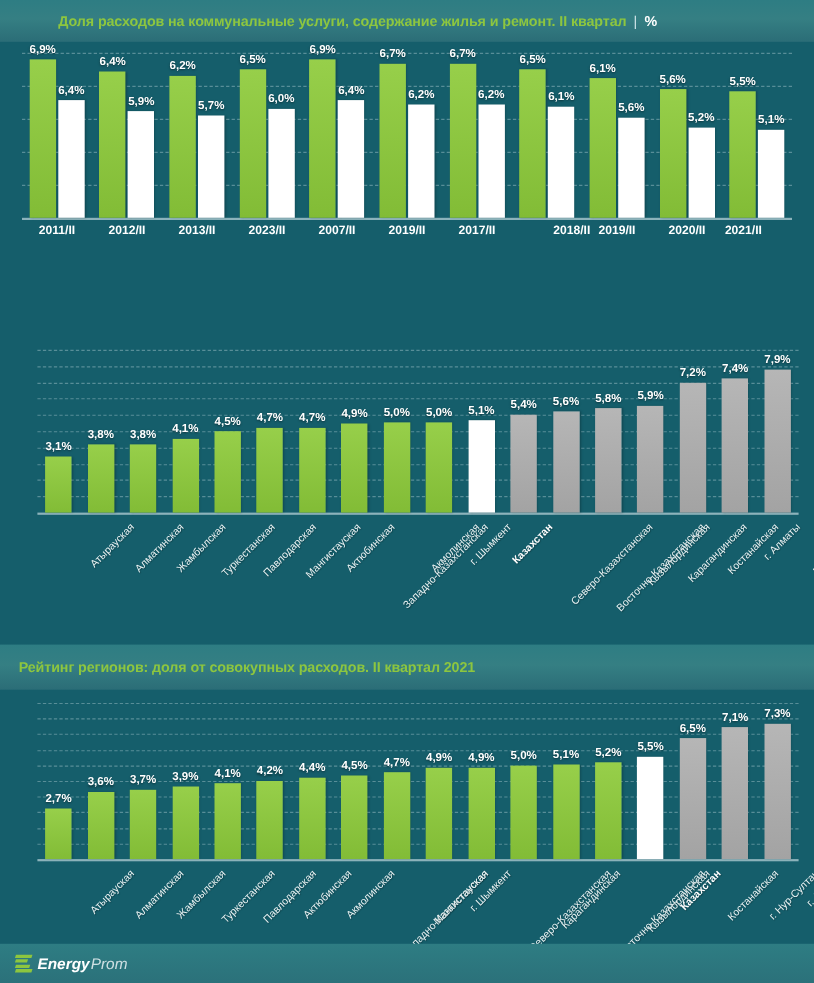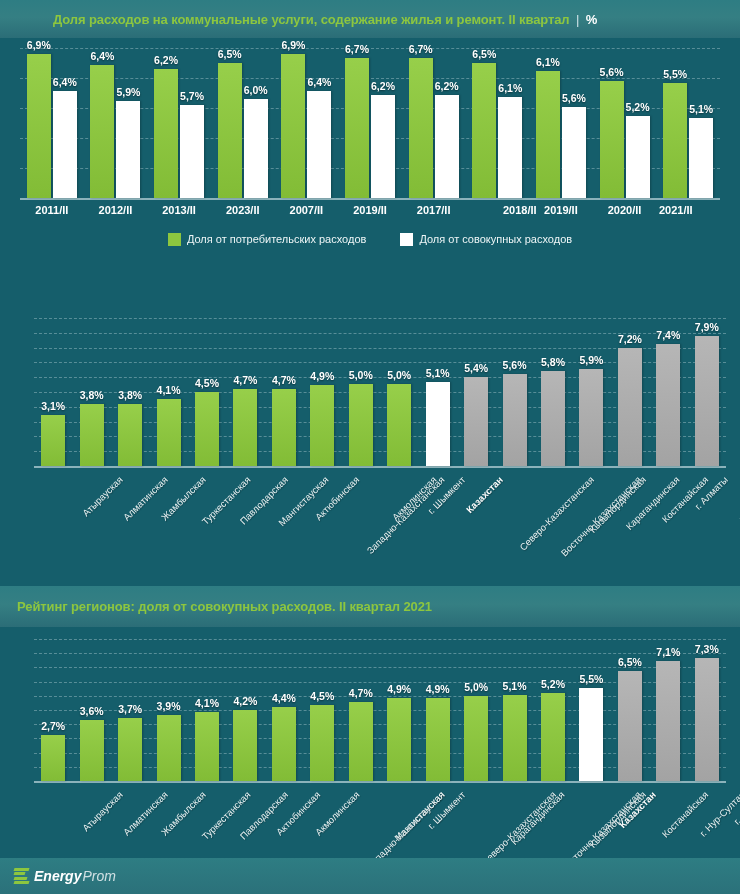--- a/index.html
+++ b/index.html
@@ -169,30 +169,20 @@
         <div class="xcat" style="left: 274.545px; width: 63.6364px; top: 166px;">2007/II</div>
         <div class="xcat" style="left: 338.182px; width: 63.6364px; top: 166px;">2019/II</div>
         <div class="xcat" style="left: 401.818px; width: 63.6364px; top: 166px;">2017/II</div>
         <div class="xcat" style="left: 488px; width: 63.6364px; top: 166px;">2018/II</div>
         <div class="xcat" style="left: 529.091px; width: 63.6364px; top: 166px;">2019/II</div>
         <div class="xcat" style="left: 592.727px; width: 63.6364px; top: 166px;">2020/II</div>
         <div class="xcat" style="left: 644px; width: 63.6364px; top: 166px;">2021/II</div>
       </div>
   </div>
 
-  <div class="legend" style="top:228px; height:22px;">
-    <div class="item">
-      <span class="swatch green"></span>
-      <span class="lbl">Доля от потребительских расходов</span>
-    </div>
-    <div class="item">
-      <span class="swatch white"></span>
-      <span class="lbl">Доля от совокупных расходов</span>
-    </div>
-  </div>
 
 
   <div class="chart" style="top:306px; height:280px;">
     <div class="plot" id="plot2" style="left:34px; top:12px; width:692px; height:148px;">
         <div class="grid-line" style="top: 0px;"></div>
         <div class="grid-line" style="top: 14.8px;"></div>
         <div class="grid-line" style="top: 29.6px;"></div>
         <div class="grid-line" style="top: 44.4px;"></div>
         <div class="grid-line" style="top: 59.2px;"></div>
         <div class="grid-line" style="top: 74px;"></div>

